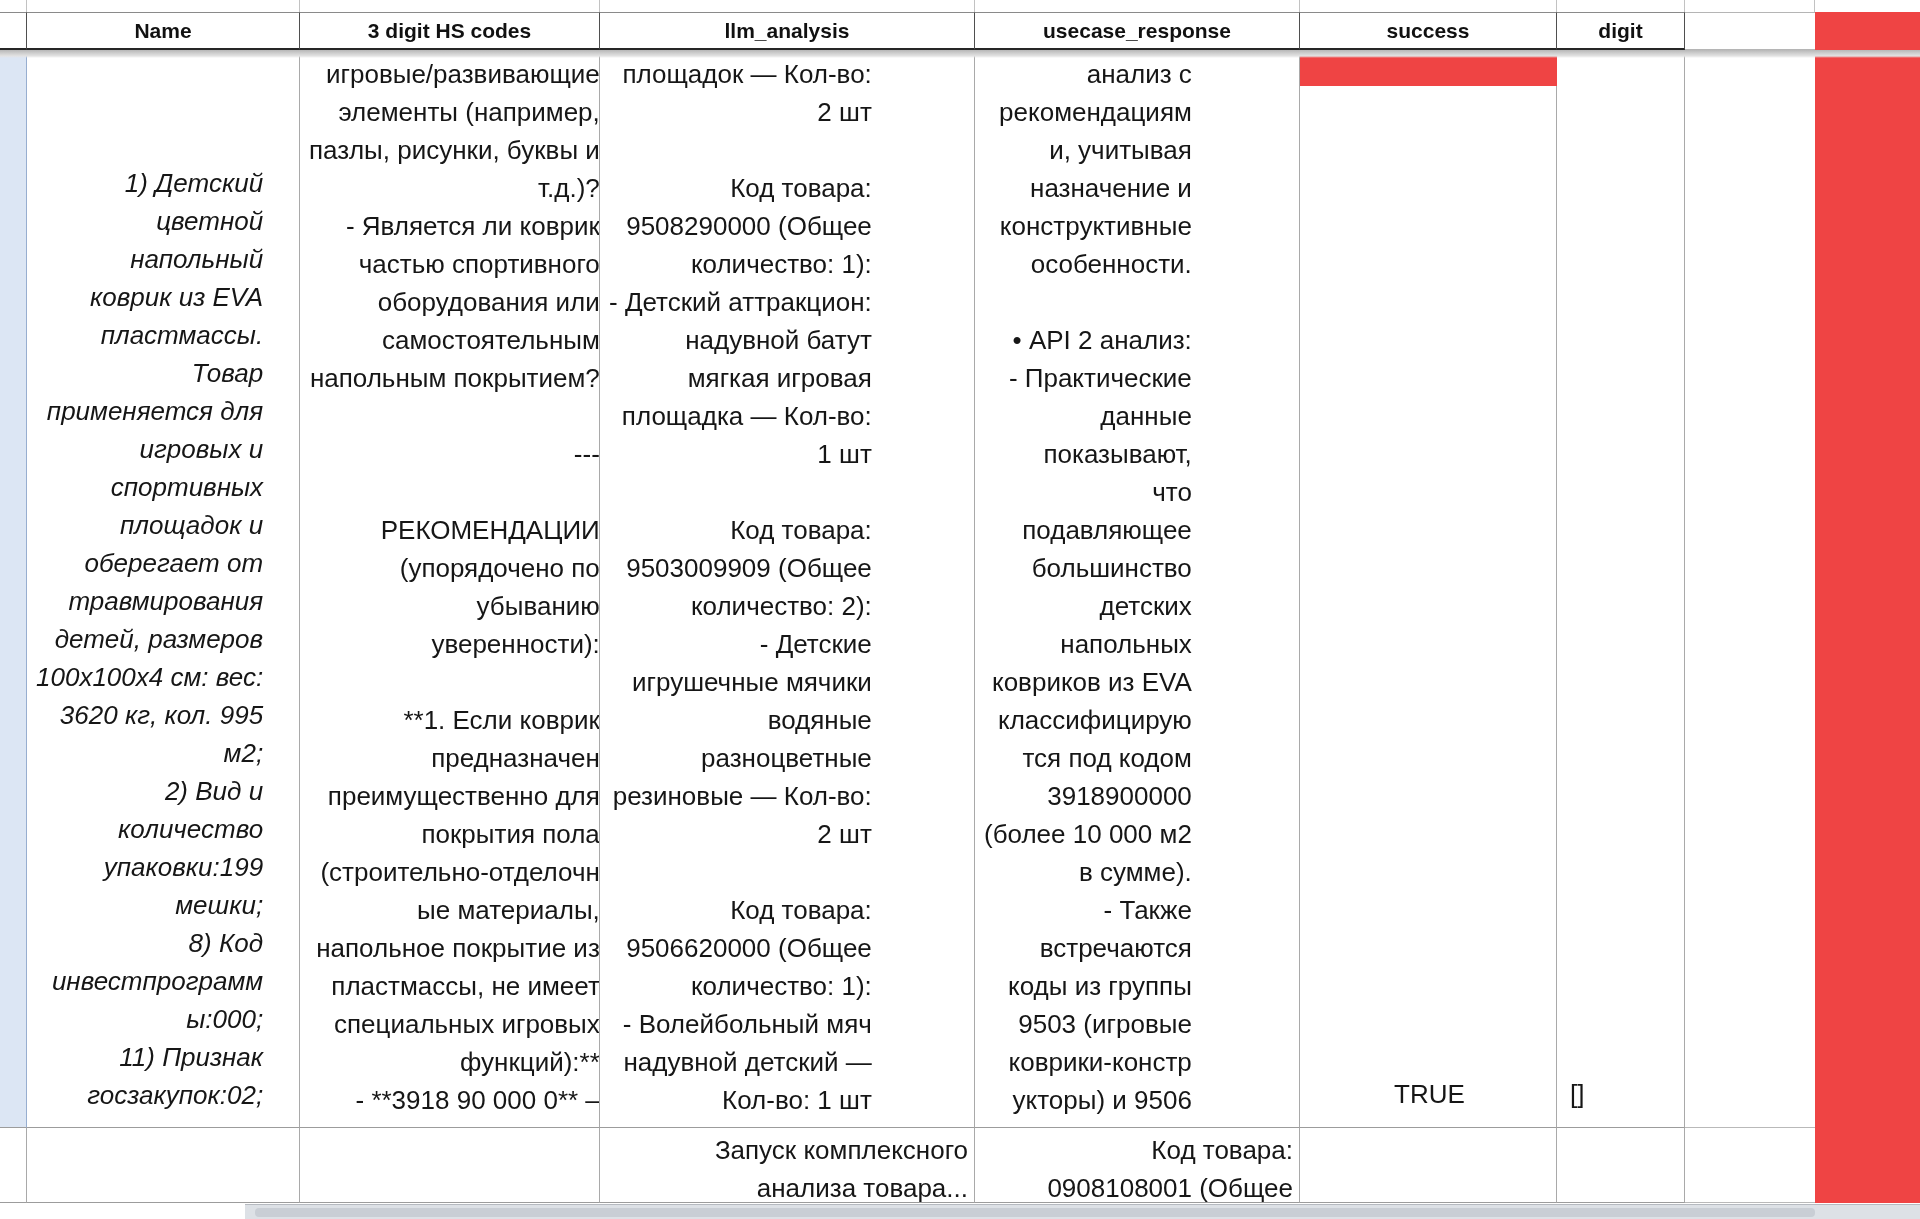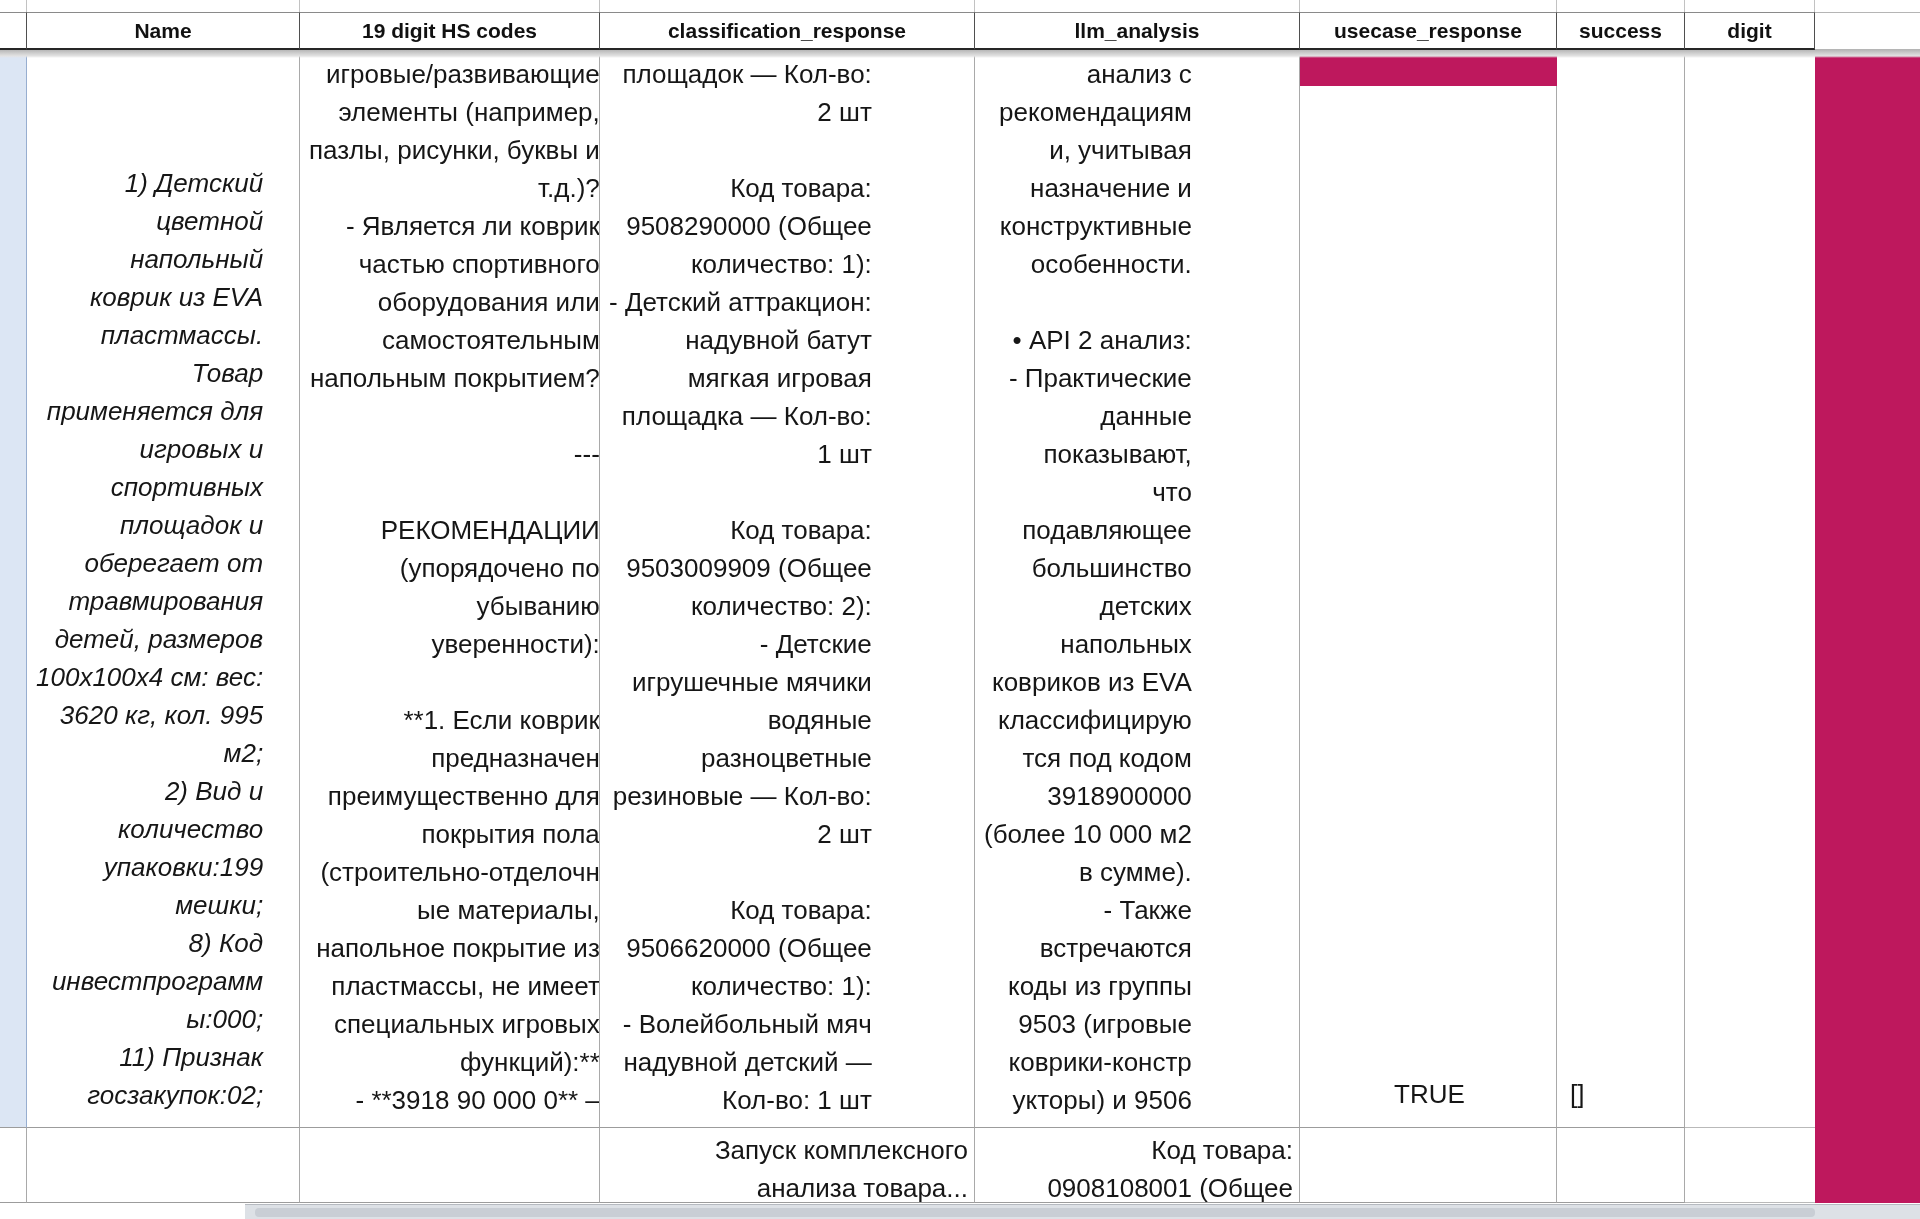--- a/index.html
+++ b/index.html
@@ -1,17 +1,17 @@
 <!DOCTYPE html>
 <html><head>
 <meta charset="utf-8">
 <style>
   html,body{margin:0;padding:0;background:#f4f4f4;}
   .sheet{
-    position:relative;width:1920px;height:1219px;background:#be185d;
+    position:relative;width:1920px;height:1219px;background:#ef4444;
     font-family:"Liberation Sans",sans-serif;color:#1b1b1b;overflow:hidden;
   }
   .grid-row{display:grid;grid-template-columns:27px 273px 300px 375px 325px 257px 128px 130px 105px;}
   
   .topstrip{height:12px;}
   .topstrip .stub{border-right:1px solid #c2c2c2;background:#fff;}
   .topstrip .stub:last-child{border-right:none;}
   
   .header{height:38px;}
   .hcell{
@@ -68,22 +68,21 @@
     <div class="stub"></div>
     <div class="stub"></div>
     <div class="stub"></div>
     <div class="stub"></div>
     <div class="stub"></div>
   </div>
 
   <div class="grid-row header">
     <div class="hcell"></div>
     <div class="hcell">Name</div>
-    <div class="hcell">19 digit HS codes</div>
-    <div class="hcell">classification_response</div>
+    <div class="hcell">3 digit HS codes</div>
     <div class="hcell">llm_analysis</div>
     <div class="hcell">usecase_response</div>
     <div class="hcell">success</div>
     <div class="hcell">digit</div>
     <div class="hcell extra"></div>
   </div>
 
   <div class="shadow-band"></div>
 
   <div class="grid-row row1">

